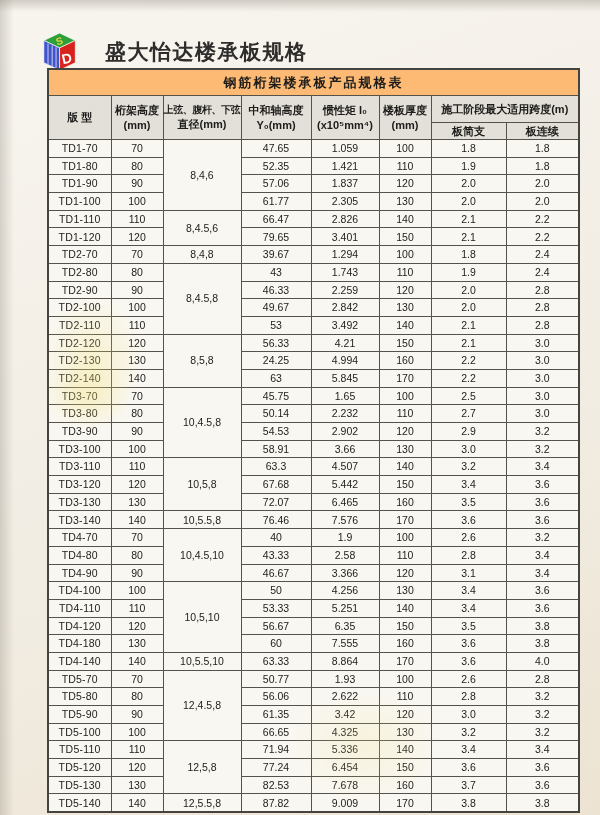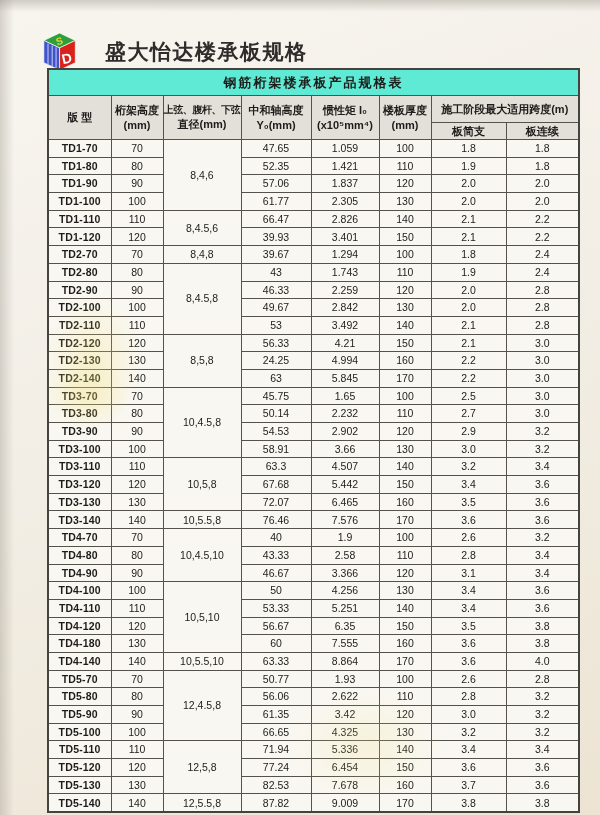--- a/index.html
+++ b/index.html
@@ -45,38 +45,38 @@
   }
   table.spec th, table.spec td {
     border: 1px solid #55524b;
     text-align: center;
     vertical-align: middle;
     padding: 0;
     color: #1d1c1a;
   }
   th.ttl {
     height: 25px;
-    background: #5eead4;
+    background: #fdba74;
     color: #c0261a;
     font-size: 13px;
     font-weight: bold;
     letter-spacing: 2px;
   }
   thead th { background: #e3e0d9; font-weight: bold; font-size: 11px; }
   thead tr.hdr-main th { height: 26px; }
   thead tr.hdr-sub th { height: 16px; }
   thead .l { display: block; line-height: 1.35; }
   thead .l-sm { font-size: 10px; letter-spacing: -0.4px; text-align: center; }
   tbody td {
     height: 16.7px;
     font-size: 10.5px;
     line-height: 1;
     background: transparent;
   }
-  tbody td[data-name="cell-model"] { letter-spacing: 0.2px; font-weight: bold; }
+  tbody td[data-name="cell-model"] { letter-spacing: 0.2px; }
   .tint {
     position: absolute; pointer-events: none;
   }
   .tint-1 {
     left: 42px; top: 295px; width: 100px; height: 135px;
     background: radial-gradient(ellipse at center, rgba(243,226,120,0.30), rgba(243,226,120,0) 70%);
   }
   .tint-2 {
     left: 40px; top: 360px; width: 90px; height: 70px;
     background: radial-gradient(ellipse at center, rgba(243,226,120,0.25), rgba(243,226,120,0) 70%);
@@ -197,21 +197,21 @@
           <td rowspan="2" data-name="cell-diameter">8,4.5,6</td>
           <td data-name="cell-neutral-axis">66.47</td>
           <td data-name="cell-inertia">2.826</td>
           <td data-name="cell-slab-thickness">140</td>
           <td data-name="cell-span-simple">2.1</td>
           <td data-name="cell-span-continuous">2.2</td>
         </tr>
         <tr data-name="table-row">
           <td data-name="cell-model">TD1-120</td>
           <td data-name="cell-truss-height">120</td>
-          <td data-name="cell-neutral-axis">39.93</td>
+          <td data-name="cell-neutral-axis">79.65</td>
           <td data-name="cell-inertia">3.401</td>
           <td data-name="cell-slab-thickness">150</td>
           <td data-name="cell-span-simple">2.1</td>
           <td data-name="cell-span-continuous">2.2</td>
         </tr>
         <tr data-name="table-row">
           <td data-name="cell-model">TD2-70</td>
           <td data-name="cell-truss-height">70</td>
           <td rowspan="1" data-name="cell-diameter">8,4,8</td>
           <td data-name="cell-neutral-axis">39.67</td>

